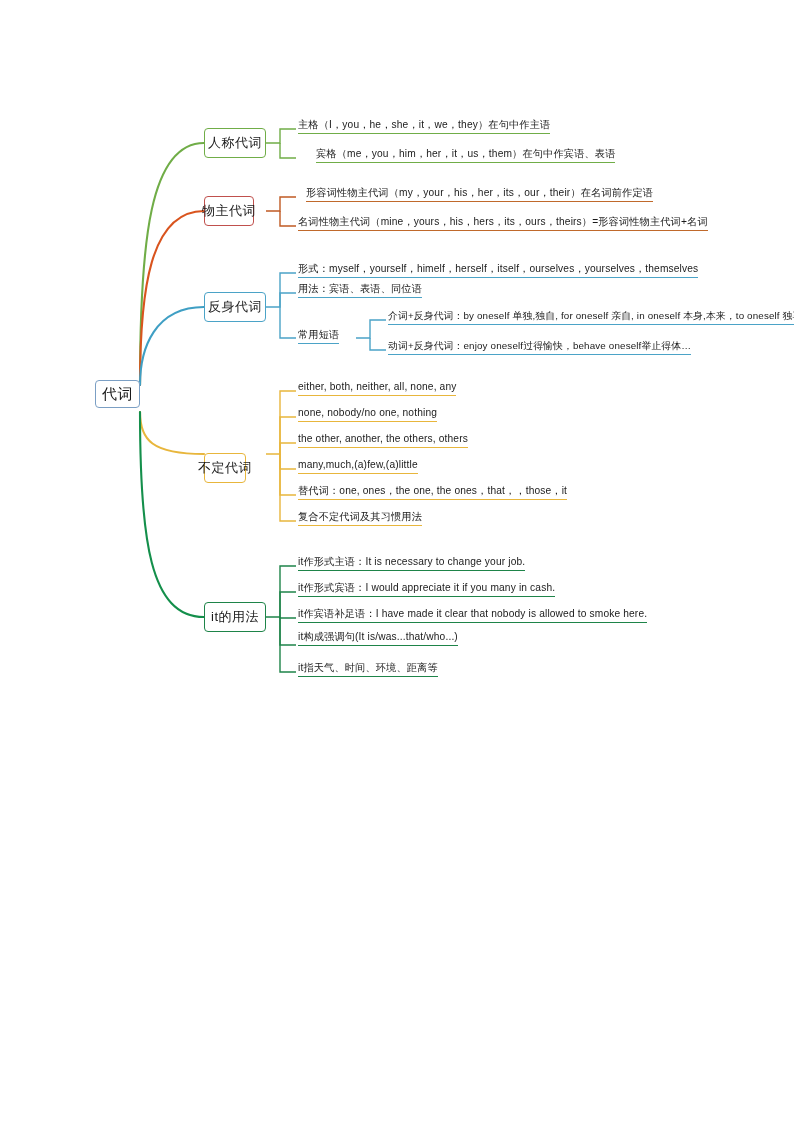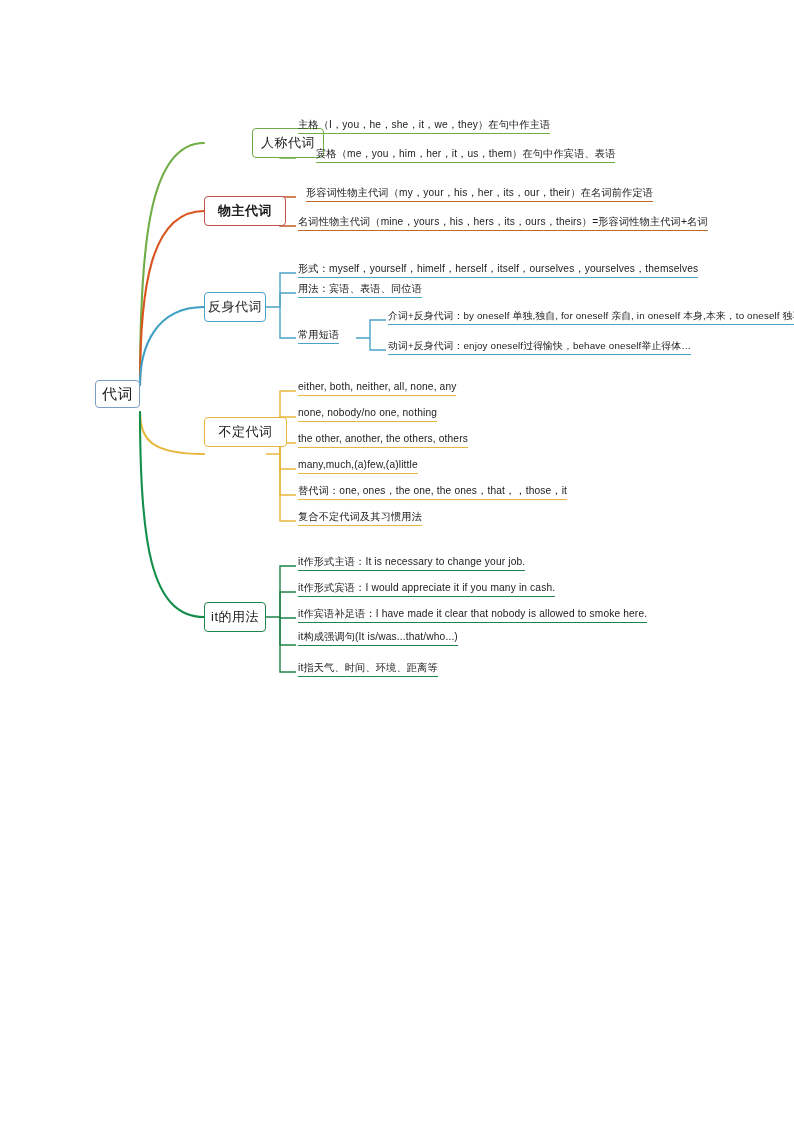--- a/index.html
+++ b/index.html
@@ -107,42 +107,42 @@
     <path d="M280,617 L280,592 L296,592" fill="none" stroke="#1E8449" stroke-width="1.4"></path>
     <path d="M280,617 L280,618 L296,618" fill="none" stroke="#1E8449" stroke-width="1.4"></path>
     <path d="M280,617 L280,645 L296,645" fill="none" stroke="#1E8449" stroke-width="1.4"></path>
     <path d="M280,617 L280,672 L296,672" fill="none" stroke="#1E8449" stroke-width="1.4"></path>
   </svg>
 
   <div class="node root" style="left:95px; top:380px; width:45px; height:28px;">
     <span>代词</span>
   </div>
 
-  <div class="node branch" style="left:204px; top:128px; width:72px; height:30px; border-color:#70AD47;margin-left:48px;">
+  <div class="node branch" style="left:204px; top:128px; width:62px; height:30px; border-color:#70AD47;">
     <span>人称代词</span>
   </div>
   <div class="leaf" style="left: 298px; top: 118px; border-bottom-color: rgb(112, 173, 71); display: inline-block;">主格（I，you，he，she，it，we，they）在句中作主语</div>
   <div class="leaf" style="left: 316px; top: 147px; border-bottom-color: rgb(112, 173, 71); display: inline-block;">宾格（me，you，him，her，it，us，them）在句中作宾语、表语</div>
 
-  <div class="node branch" style="left:204px; top:196px; width:82px; height:30px; border-color:#C0504D;font-weight:bold;">
+  <div class="node branch" style="left:204px; top:196px; width:50px; height:30px; border-color:#C0504D;">
     <span>物主代词</span>
   </div>
   <div class="leaf" style="left: 306px; top: 186px; border-bottom-color: rgb(192, 105, 43); display: inline-block;">形容词性物主代词（my，your，his，her，its，our，their）在名词前作定语</div>
   <div class="leaf" style="left: 298px; top: 215px; border-bottom-color: rgb(192, 105, 43); display: inline-block;">名词性物主代词（mine，yours，his，hers，its，ours，theirs）=形容词性物主代词+名词</div>
 
   <div class="node branch" style="left:204px; top:292px; width:62px; height:30px; border-color:#4BA3C7;">
     <span>反身代词</span>
   </div>
   <div class="leaf" style="left: 298px; top: 262px; border-bottom-color: rgb(75, 163, 199); display: inline-block;">形式：myself，yourself，himelf，herself，itself，ourselves，yourselves，themselves</div>
   <div class="leaf" style="left: 298px; top: 282px; border-bottom-color: rgb(75, 163, 199); display: inline-block;">用法：宾语、表语、同位语</div>
   <div class="leaf" style="left: 298px; top: 328px; border-bottom-color: rgb(75, 163, 199); display: inline-block;">常用短语</div>
   <div class="leaf sub" style="left: 388px; top: 309px; border-bottom-color: rgb(75, 163, 199); display: inline-block;">介词+反身代词：by oneself 单独,独自, for oneself 亲自, in oneself 本身,本来，to oneself 独享</div>
   <div class="leaf sub" style="left: 388px; top: 339px; border-bottom-color: rgb(75, 163, 199); display: inline-block;">动词+反身代词：enjoy oneself过得愉快，behave oneself举止得体…</div>
 
-  <div class="node branch" style="left:204px; top:417px; width:83px; height:30px; border-color:#E8B63C;">
+  <div class="node branch" style="left:204px; top:453px; width:42px; height:30px; border-color:#E8B63C;">
     <span>不定代词</span>
   </div>
   <div class="leaf" style="left: 298px; top: 380px; border-bottom-color: rgb(232, 182, 60); display: inline-block;">either, both, neither, all, none, any</div>
   <div class="leaf" style="left: 298px; top: 406px; border-bottom-color: rgb(232, 182, 60); display: inline-block;">none, nobody/no one, nothing</div>
   <div class="leaf" style="left: 298px; top: 432px; border-bottom-color: rgb(232, 182, 60); display: inline-block;">the other, another, the others, others</div>
   <div class="leaf" style="left: 298px; top: 458px; border-bottom-color: rgb(232, 182, 60); display: inline-block;">many,much,(a)few,(a)little</div>
   <div class="leaf" style="left: 298px; top: 484px; border-bottom-color: rgb(232, 182, 60); display: inline-block;">替代词：one, ones，the one, the ones，that，，those，it</div>
   <div class="leaf" style="left: 298px; top: 510px; border-bottom-color: rgb(232, 182, 60); display: inline-block;">复合不定代词及其习惯用法</div>
 
   <div class="node branch" style="left:204px; top:602px; width:62px; height:30px; border-color:#1E8449;">

